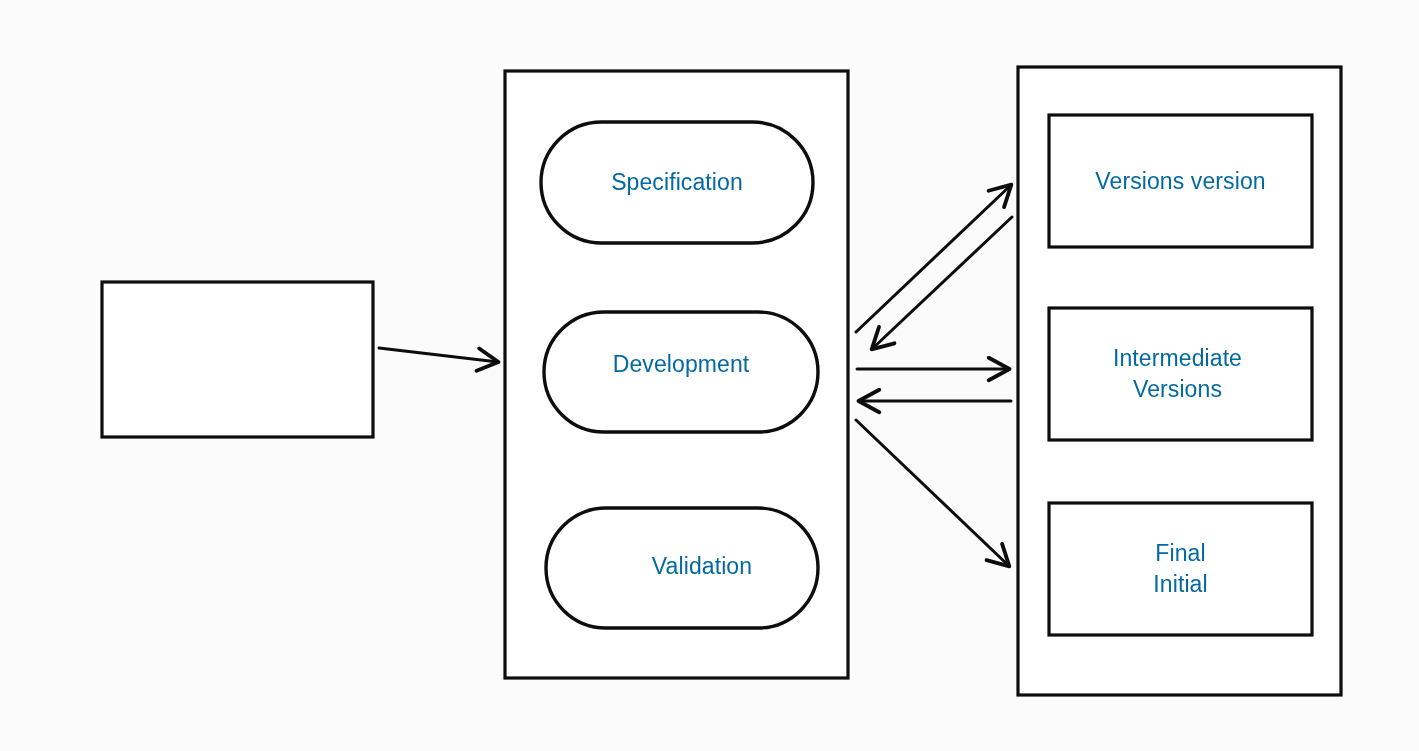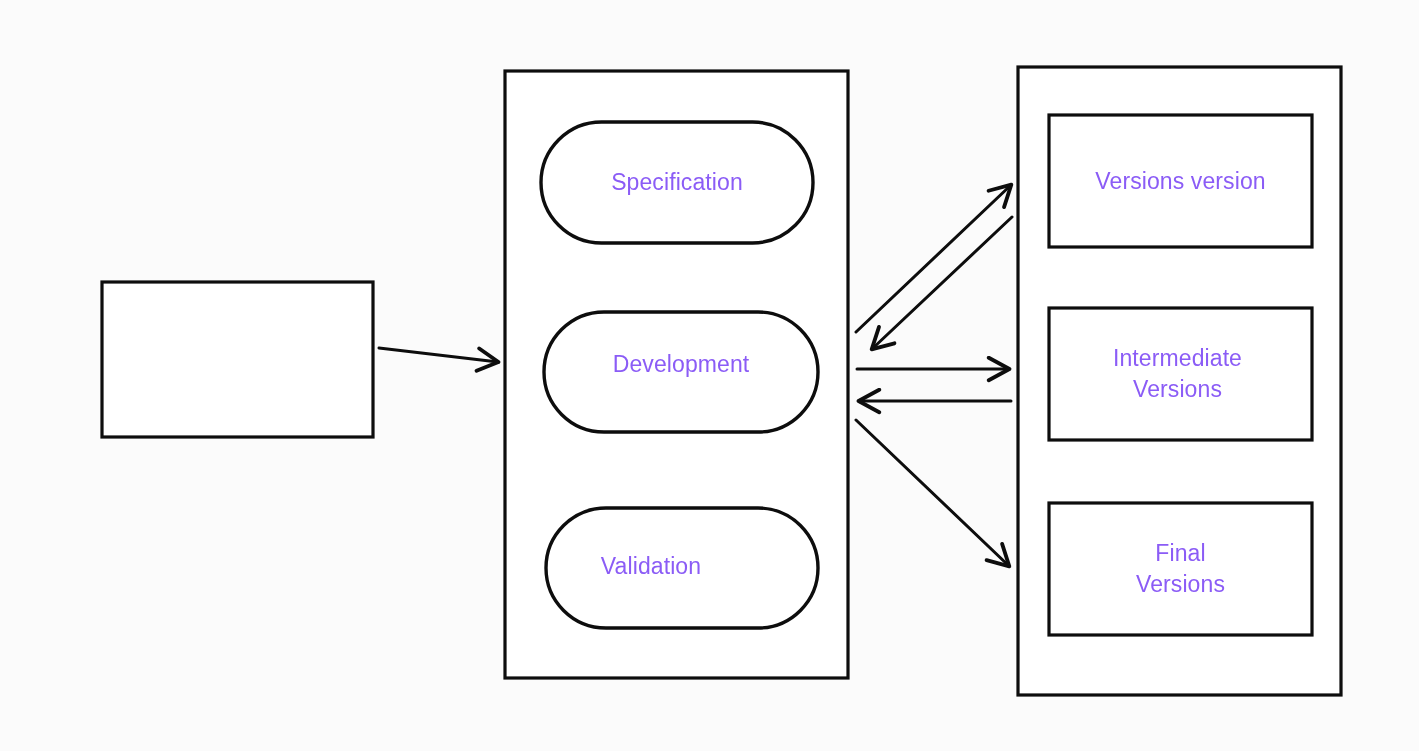--- a/index.html
+++ b/index.html
@@ -24,21 +24,21 @@
     top: 0;
     width: 1419px;
     height: 751px;
   }
   .node-label {
     position: absolute;
     display: flex;
     align-items: center;
     justify-content: center;
     text-align: center;
-    color: #8b5cf6;
+    color: #0369a1;
     font-family: "Liberation Sans", sans-serif;
     font-size: 23px;
     line-height: 31px;
     white-space: pre-line;
     pointer-events: none;
     letter-spacing: 0.1px;
   }
 </style>
 </head>
 <body>
@@ -81,23 +81,23 @@
     <path d="M 1011 401 L 859 401" fill="none" stroke="#0d0d0d" stroke-width="3" stroke-linecap="round" marker-end="url(#arrowOpen)"></path>
 
     <path d="M 856 420 L 1009 566" fill="none" stroke="#0d0d0d" stroke-width="3" stroke-linecap="round" marker-end="url(#arrowOpen)"></path>
   </svg>
 
 
   <div class="node-label" style="left:541px; top:122px; width:272px; height:121px;">Specification</div>
 
   <div class="node-label" style="left:544px; top:312px; width:274px; height:105px;">Development</div>
 
-  <div class="node-label" style="left:515px; top:508px; width:272px; height:116px;">Validation</div>
+  <div class="node-label" style="left:566px; top:508px; width:272px; height:116px;">Validation</div>
 
   <div class="node-label" style="left:1049px; top:115px; width:263px; height:132px;">Versions version</div>
 
   <div class="node-label" style="left:1049px; top:308px; width:257px; height:132px;">Intermediate
 Versions</div>
 
   <div class="node-label" style="left:1049px; top:503px; width:263px; height:132px;">Final
-Versions</div>
+Initial</div>
 
 </div>
 
 </body></html>

